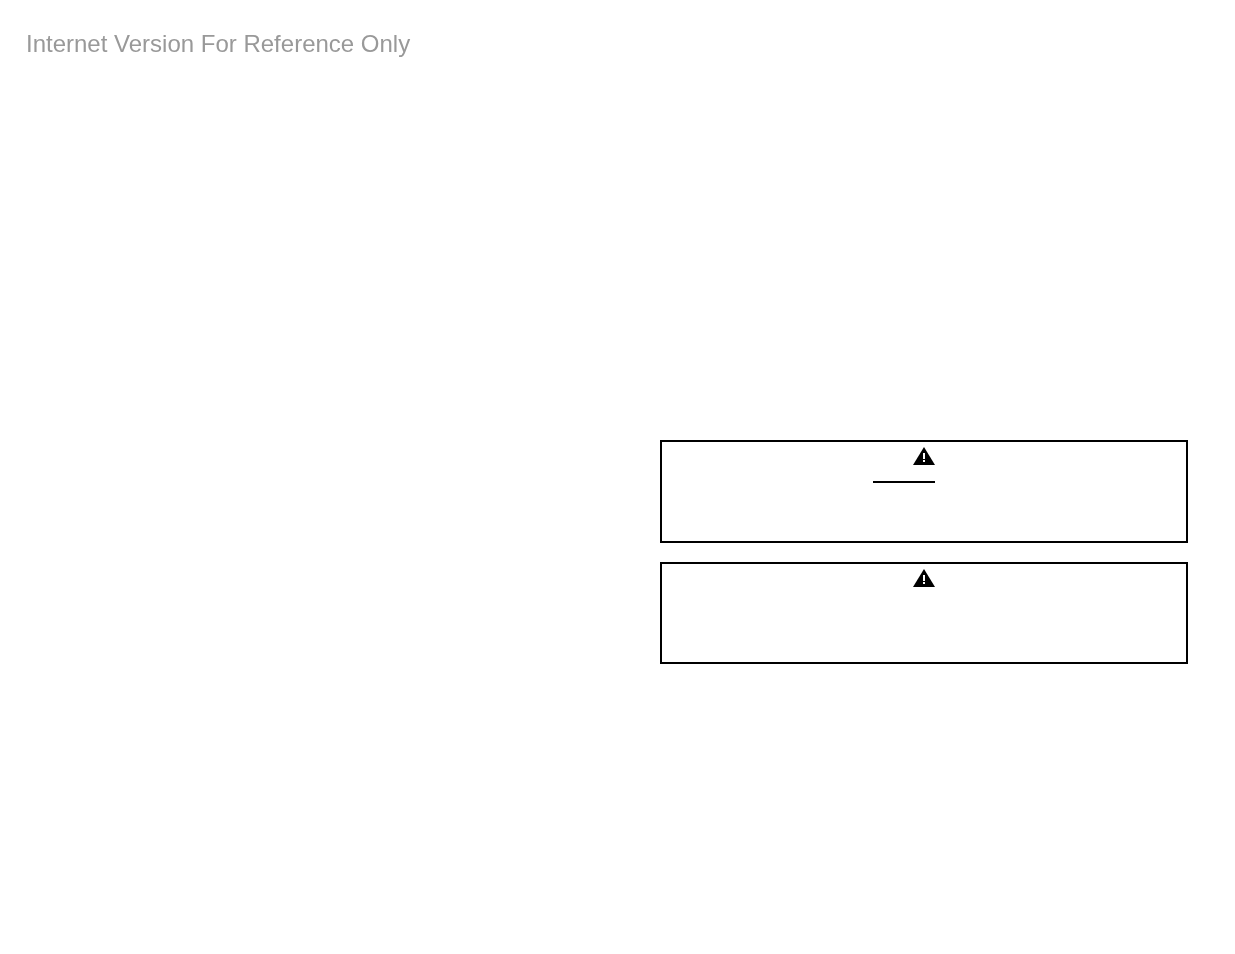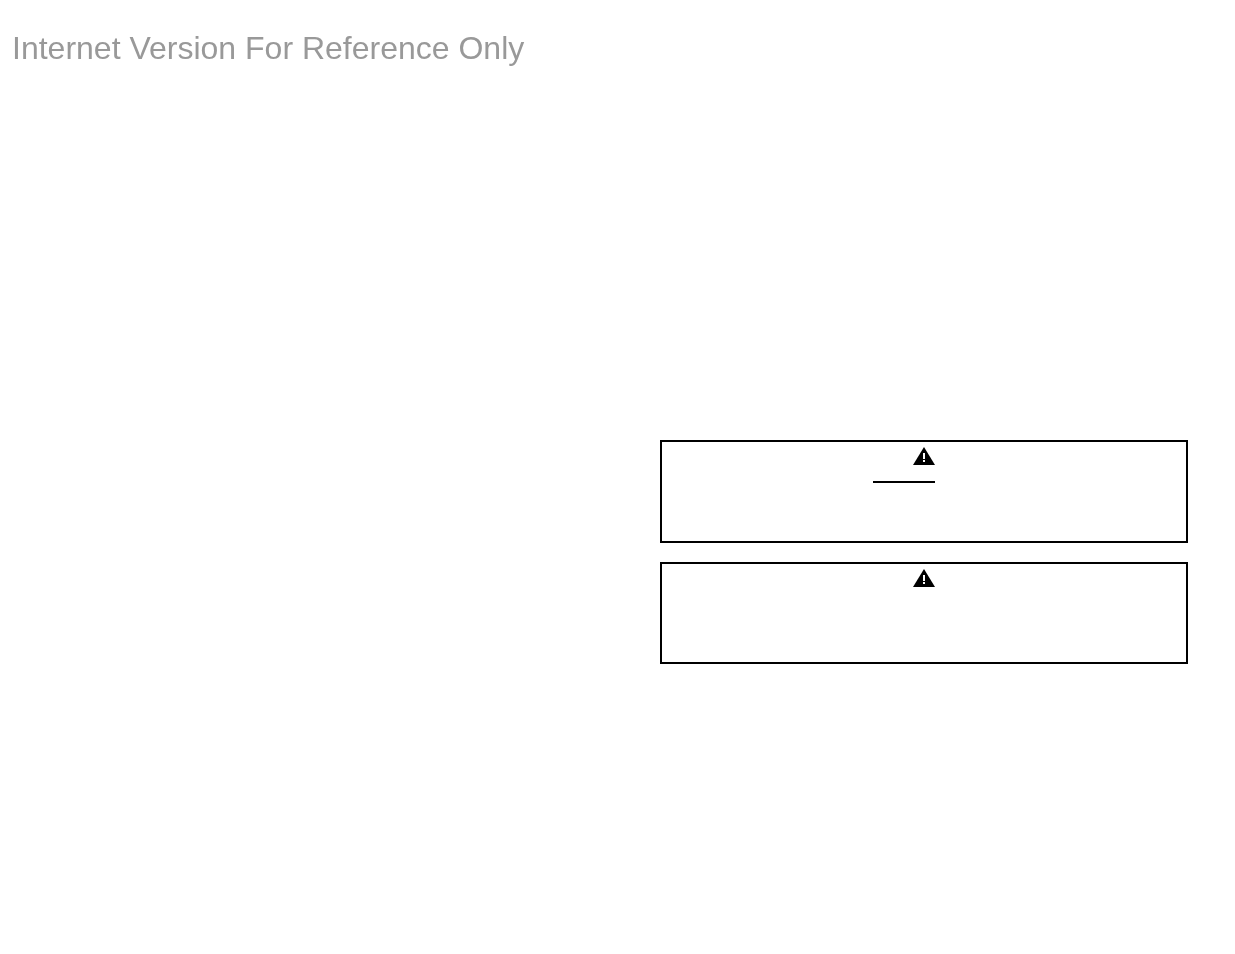--- a/index.html
+++ b/index.html
@@ -9,23 +9,23 @@
     }
     body {
       width: 1235px;
       height: 954px;
       background: #ffffff;
       font-family: Arial, Helvetica, sans-serif;
       position: relative;
     }
     .watermark {
       position: absolute;
-      left: 12px;
+      left: 26px;
       top: 30px;
-      font-size: 32px;
+      font-size: 24px;
       color: #999999;
       font-weight: 400;
     }
     .box {
       position: absolute;
       border: 2px solid #000000;
       background: #ffffff;
     }
     .box1 {
       left: 660px;

